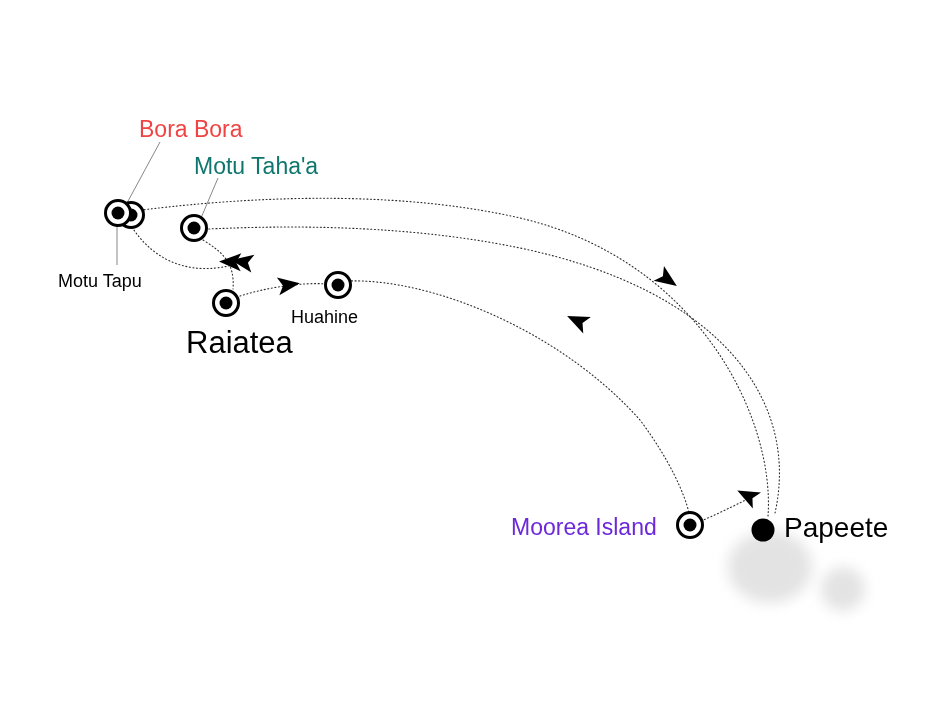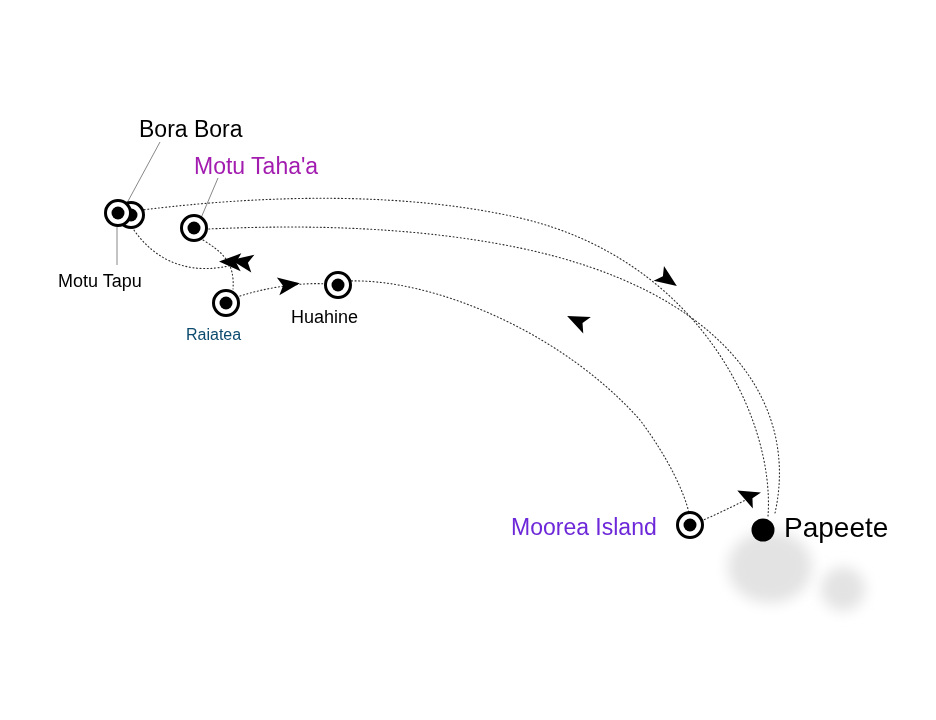--- a/index.html
+++ b/index.html
@@ -110,22 +110,22 @@
           <circle cx="690" cy="525" r="12.5" fill="#ffffff" stroke="#000000" stroke-width="3"></circle>
           <circle cx="690" cy="525" r="6.5" fill="#000000"></circle>
         </g>
         <g>
           <circle cx="763" cy="530" r="11.5" fill="#000000"></circle>
         </g>
       </g>
   </svg>
 
   <div id="label-layer">
-      <div class="map-label" style="left: 139px; top: 118px; font-size: 23px; color: #000000;">Bora Bora</div>
+      <div class="map-label" style="left: 139px; top: 118px; font-size: 23px; color: #ef4444;">Bora Bora</div>
       <div class="map-label" style="left: 58px; top: 272px; font-size: 18px; color: rgb(0, 0, 0);">Motu Tapu</div>
-      <div class="map-label" style="left: 194px; top: 155px; font-size: 23px; color: #a21caf;">Motu Taha'a</div>
-      <div class="map-label" style="left: 186px; top: 327px; font-size: 16px; color: #0c4a6e;">Raiatea</div>
+      <div class="map-label" style="left: 194px; top: 155px; font-size: 23px; color: #0f766e;">Motu Taha'a</div>
+      <div class="map-label" style="left: 186px; top: 327px; font-size: 31px; color: #000000;">Raiatea</div>
       <div class="map-label" style="left: 291px; top: 308px; font-size: 18px; color: rgb(0, 0, 0);">Huahine</div>
       <div class="map-label" style="left: 511px; top: 516px; font-size: 23px; color: #6d28d9;">Moorea Island</div>
       <div class="map-label" style="left: 784px; top: 514px; font-size: 28px; color: rgb(0, 0, 0); text-align: right;">Papeete</div>
     </div>
 
 </div>
 
 </body></html>

